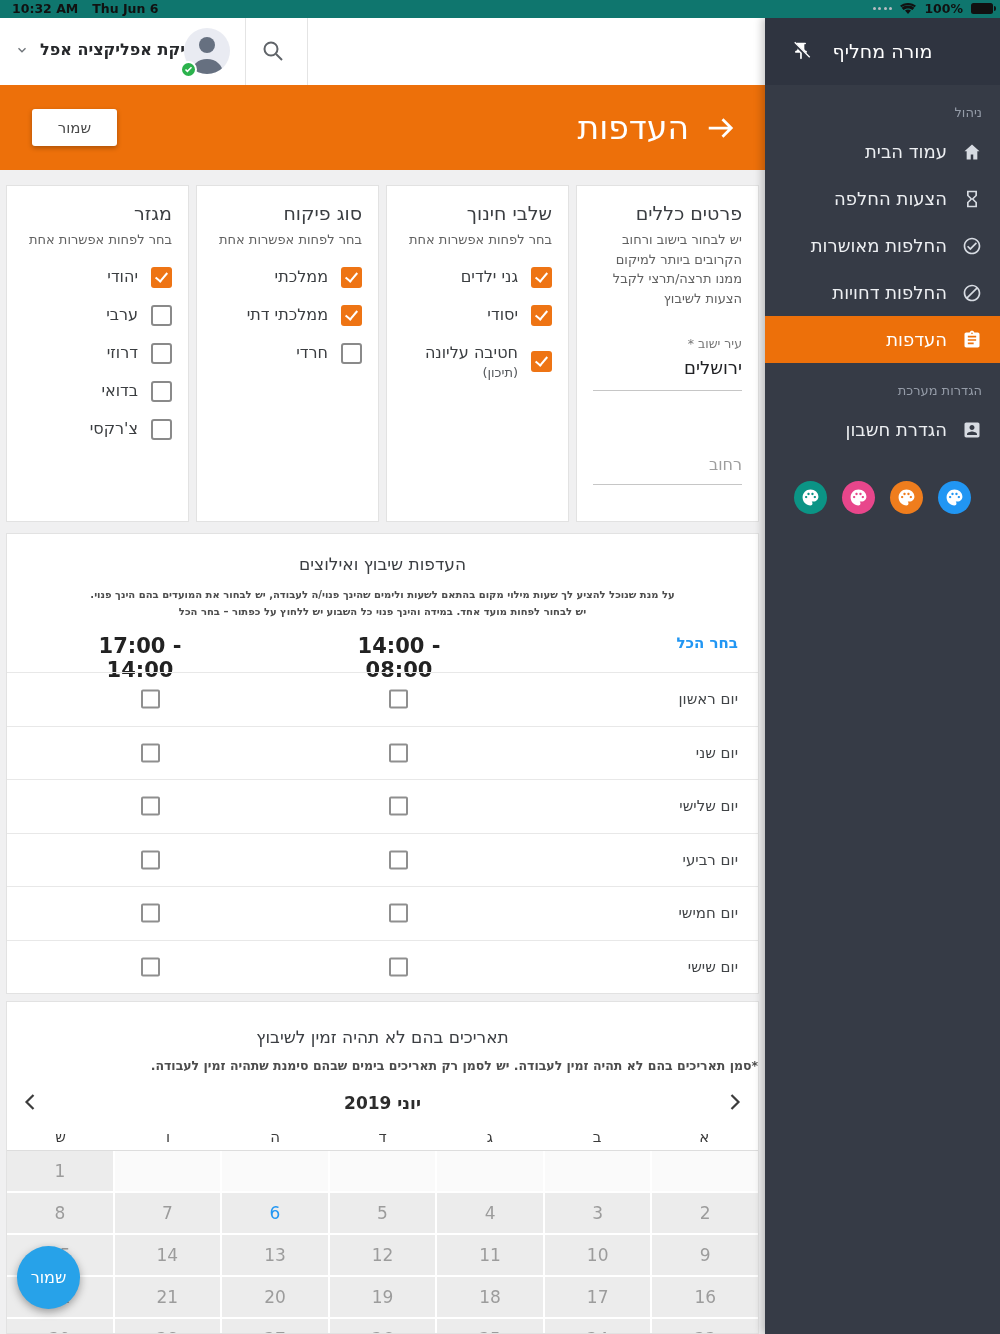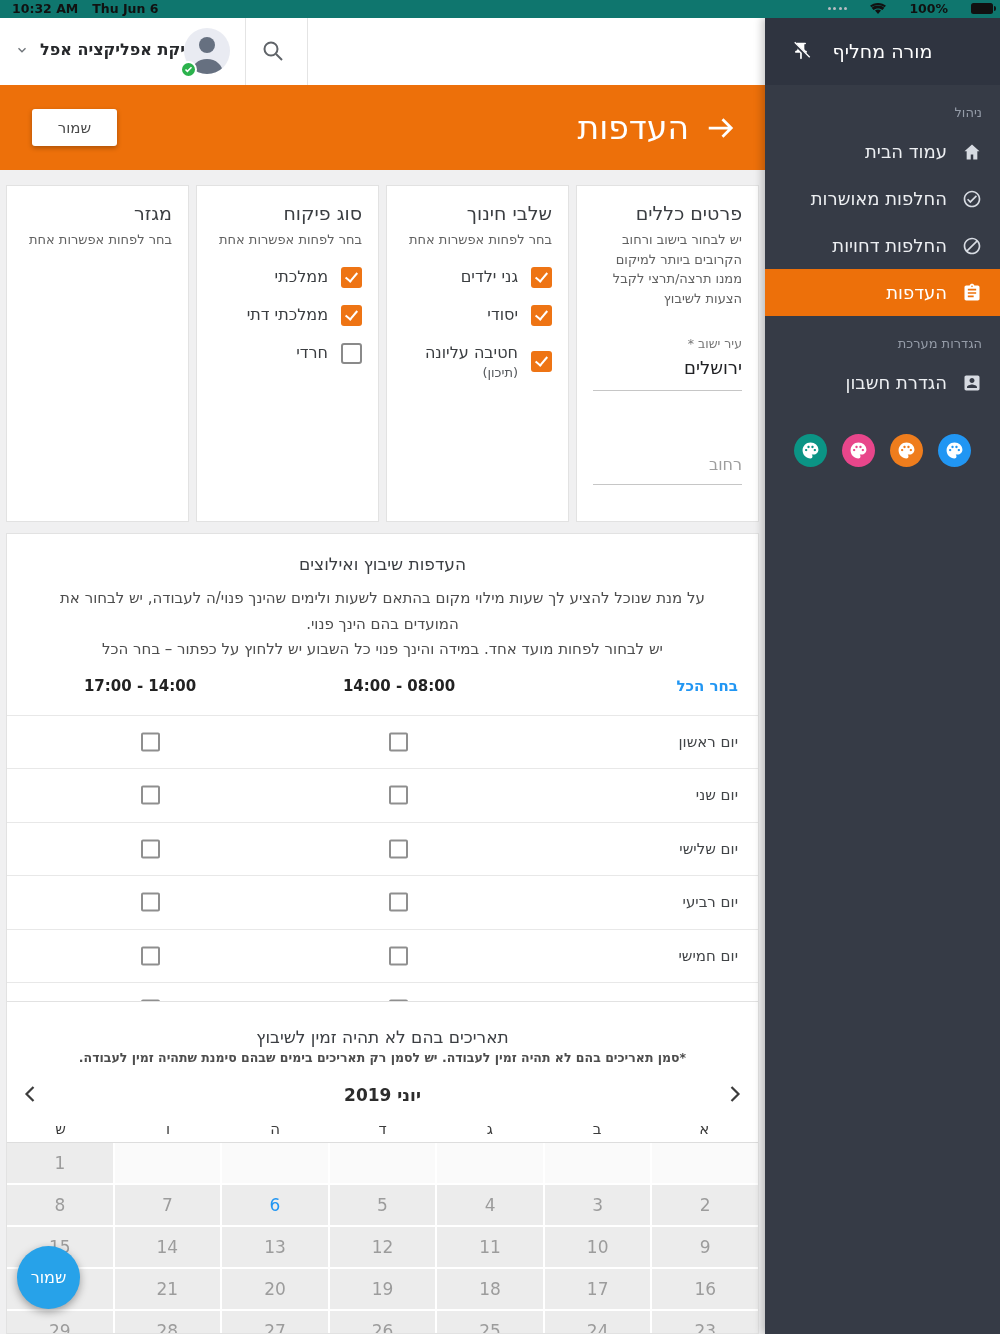--- a/index.html
+++ b/index.html
@@ -8,21 +8,21 @@
     position:relative;
     font-family:"DejaVu Sans","Liberation Sans",sans-serif;
     background:#f0f0f1;
     direction:rtl;
   }
   .ltr { direction:ltr; unicode-bidi:isolate; }
 
   
   .status-bar { position:absolute; top:0; left:0; width:1000px; height:18px; background:#0f766e; z-index:30; }
   .status-left { position:absolute; left:12px; top:1px; font-size:12.5px; font-weight:bold; color:#111; direction:ltr; display:flex; gap:14px; }
-  .status-right { position:absolute; right:7px; top:1px; display:flex; align-items:center; gap:23px; direction:ltr; }
+  .status-right { position:absolute; right:7px; top:1px; display:flex; align-items:center; gap:8px; direction:ltr; }
   .sig-dots { display:flex; gap:2.5px; align-items:center; }
   .sig-dots i { width:3px; height:3px; border-radius:50%; background:#b9bcc2; }
   .battery-pct { font-size:12.5px; font-weight:bold; color:#111; }
   .battery { width:22px; height:11px; background:#111; border-radius:2.5px; position:relative; }
   .battery::after { content:""; position:absolute; right:-3px; top:3px; width:2px; height:5px; background:#111; border-radius:0 2px 2px 0; }
 
   
   .topnav { position:absolute; top:17px; left:0; width:765px; height:68px; background:#fff; z-index:5; }
   .nav-chevron { position:absolute; left:15px; top:26px; color:#70757a; }
   .account-name { position:absolute; left:40px; top:23px; font-size:16px; font-weight:bold; color:#26282b; direction:rtl; }
@@ -53,36 +53,36 @@
   .cbx.checked::after { content:""; position:absolute; left:7px; top:3px; width:5px; height:10px; border:solid #fff; border-width:0 2.5px 2.5px 0; transform:rotate(40deg); }
   .cbx.unchecked { background:#fff; border:2px solid #8a8a8a; }
 
   .field-label { font-size:12.5px; color:#757575; margin-top:28px; }
   .field-value { font-size:18px; color:#202124; padding:6px 0 12px; border-bottom:1px solid #c6c6c6; cursor:text; }
   .field-placeholder { font-size:16px; color:#9e9e9e; padding:6px 0 10px; border-bottom:1px solid #c6c6c6; margin-top:58px; cursor:text; }
 
   
   .schedule { position:absolute; top:533px; left:6px; width:753px; background:#fff; border:1px solid #e2e2e2; }
   .sched-title { text-align:center; font-size:17px; color:#3b3e42; margin-top:20px; }
-  .sched-sub { text-align:center; font-size:15px; font-weight:normal; color:#4d4d4d; line-height:1.7; margin-top:12px; padding:0 34px; }
+  .sched-sub { text-align:center; font-size:10px; font-weight:bold; color:#4d4d4d; line-height:1.7; margin-top:12px; padding:0 34px; }
   .sched-header { position:relative; height:52px; }
   .select-all { position:absolute; right:20px; top:14px; color:#2196f3; font-size:15px; font-weight:bold; cursor:pointer; }
-  .time-col { position:absolute; top:14px; width:120px; text-align:center; font-size:15px; font-weight:bold; color:#222; }
+  .time-col { position:absolute; top:14px; width:120px; text-align:center; font-size:21px; font-weight:bold; color:#222; }
   .time-col.morning { left:332px; }
   .time-col.afternoon { left:73px; }
   .day-row { position:relative; height:53.5px; border-top:1px solid #e8e8e8; }
   .day-label { position:absolute; right:20px; top:50%; transform:translateY(-50%); font-size:15px; color:#414447; }
   .tbl-cbx { position:absolute; top:50%; transform:translateY(-50%); width:19px; height:19px; border:2px solid #8f8f8f; border-radius:2px; background:#fff; cursor:pointer; }
   .tbl-cbx.morning { left:382px; }
   .tbl-cbx.afternoon { left:134px; }
 
   
   .cal { position:absolute; top:1001px; left:6px; width:753px; height:333px; background:#fff; border:1px solid #e2e2e2; overflow:hidden; }
   .cal-title { text-align:center; font-size:17px; color:#3b3e42; margin-top:25px; }
-  .cal-sub { text-align:center; font-size:12.5px; font-weight:bold; color:#4d4d4d; margin-top:3px; }
+  .cal-sub { font-size:12.5px; font-weight:bold; color:#4d4d4d; margin-top:11px; }
   .cal-nav { position:relative; height:36px; margin-top:12px; }
   .cal-month { position:absolute; left:0; right:0; top:8px; text-align:center; font-size:17px; font-weight:bold; color:#2c2c2c; }
   .cal-chevron { position:absolute; top:5px; width:24px; height:24px; color:#3c3c3c; cursor:pointer; }
   .cal-chevron.prev { left:12px; }
   .cal-chevron.next { right:12px; }
   .cal-weekhdr { display:grid; grid-template-columns:repeat(7,1fr); height:27px; align-items:center; margin-top:2px; }
   .cal-weekhdr span { text-align:center; font-size:15px; color:#3c3c3c; }
   .cal-grid { display:grid; grid-template-columns:repeat(7,1fr); grid-auto-rows:40px; gap:2px; border-top:1px solid #ddd; background:#fff; }
   .cal-cell { background:#ececec; display:flex; align-items:center; justify-content:center; font-size:17px; color:#9c9c9c; cursor:pointer; }
   .cal-cell.empty { background:#fafafa; cursor:default; }
@@ -209,20 +209,42 @@
         </div>
         <div class="opt-row">
           <span class="cbx unchecked"></span>
           <span class="opt-label">חרדי</span>
         </div>
       </div>
     </div>
     <div class="panel">
       <div class="panel-title">מגזר</div>
       <div class="panel-sub">בחר לפחות אפשרות אחת</div>
+      <div class="panel-options">
+        <div class="opt-row">
+          <span class="cbx checked"></span>
+          <span class="opt-label">יהודי</span>
+        </div>
+        <div class="opt-row">
+          <span class="cbx unchecked"></span>
+          <span class="opt-label">ערבי</span>
+        </div>
+        <div class="opt-row">
+          <span class="cbx unchecked"></span>
+          <span class="opt-label">דרוזי</span>
+        </div>
+        <div class="opt-row">
+          <span class="cbx unchecked"></span>
+          <span class="opt-label">בדואי</span>
+        </div>
+        <div class="opt-row">
+          <span class="cbx unchecked"></span>
+          <span class="opt-label">צ'רקסי</span>
+        </div>
+      </div>
     </div>
   </div>
 
 <div class="schedule">
   <div class="sched-title">העדפות שיבוץ ואילוצים</div>
   <div class="sched-sub">
     <div>על מנת שנוכל להציע לך שעות מילוי מקום בהתאם לשעות ולימים שהינך פנוי/ה לעבודה, יש לבחור את המועדים בהם הינך פנוי.</div>
     <div>יש לבחור לפחות מועד אחד. במידה והינך פנוי כל השבוע יש ללחוץ על כפתור – בחר הכל</div>
   </div>
   <div class="sched-header">
@@ -347,20 +369,28 @@
         <span class="sb-icon">
           <svg viewBox="0 0 24 24">
             <path fill="currentColor" d="M12 3l9 8.2h-2.6V21h-4.9v-6h-3v6H5.6v-9.8H3z"></path>
           </svg>
         </span>
         <span class="sb-label">עמוד הבית</span>
       </div>
       <div class="sb-item">
         <span class="sb-icon">
           <svg viewBox="0 0 24 24">
+            <path fill="currentColor" d="M6 2v6h.01L6 8.01 10 12l-4 4 .01.01H6V22h12v-5.99h-.01L18 16l-4-4 4-3.99-.01-.01H18V2H6zm10 14.5V20H8v-3.5l4-4 4 4zm-4-5l-4-4V4h8v3.5l-4 4z"></path>
+          </svg>
+        </span>
+        <span class="sb-label">הצעות החלפה</span>
+      </div>
+      <div class="sb-item">
+        <span class="sb-icon">
+          <svg viewBox="0 0 24 24">
             <path fill="currentColor" d="M12 2C6.48 2 2 6.48 2 12s4.48 10 10 10 10-4.48 10-10S17.52 2 12 2zm0 18c-4.41 0-8-3.59-8-8s3.59-8 8-8 8 3.59 8 8-3.59 8-8 8zm4.59-12.42L10 14.17l-2.59-2.58L6 13l4 4 8-8z"></path>
           </svg>
         </span>
         <span class="sb-label">החלפות מאושרות</span>
       </div>
       <div class="sb-item">
         <span class="sb-icon">
           <svg viewBox="0 0 24 24">
             <path fill="currentColor" d="M12 2C6.48 2 2 6.48 2 12s4.48 10 10 10 10-4.48 10-10S17.52 2 12 2zM4 12c0-4.42 3.58-8 8-8 1.85 0 3.55.63 4.9 1.69L5.69 16.9A7.96 7.96 0 014 12zm8 8c-1.85 0-3.55-.63-4.9-1.69L18.31 7.1A7.96 7.96 0 0120 12c0 4.42-3.58 8-8 8z"></path>
           </svg>

